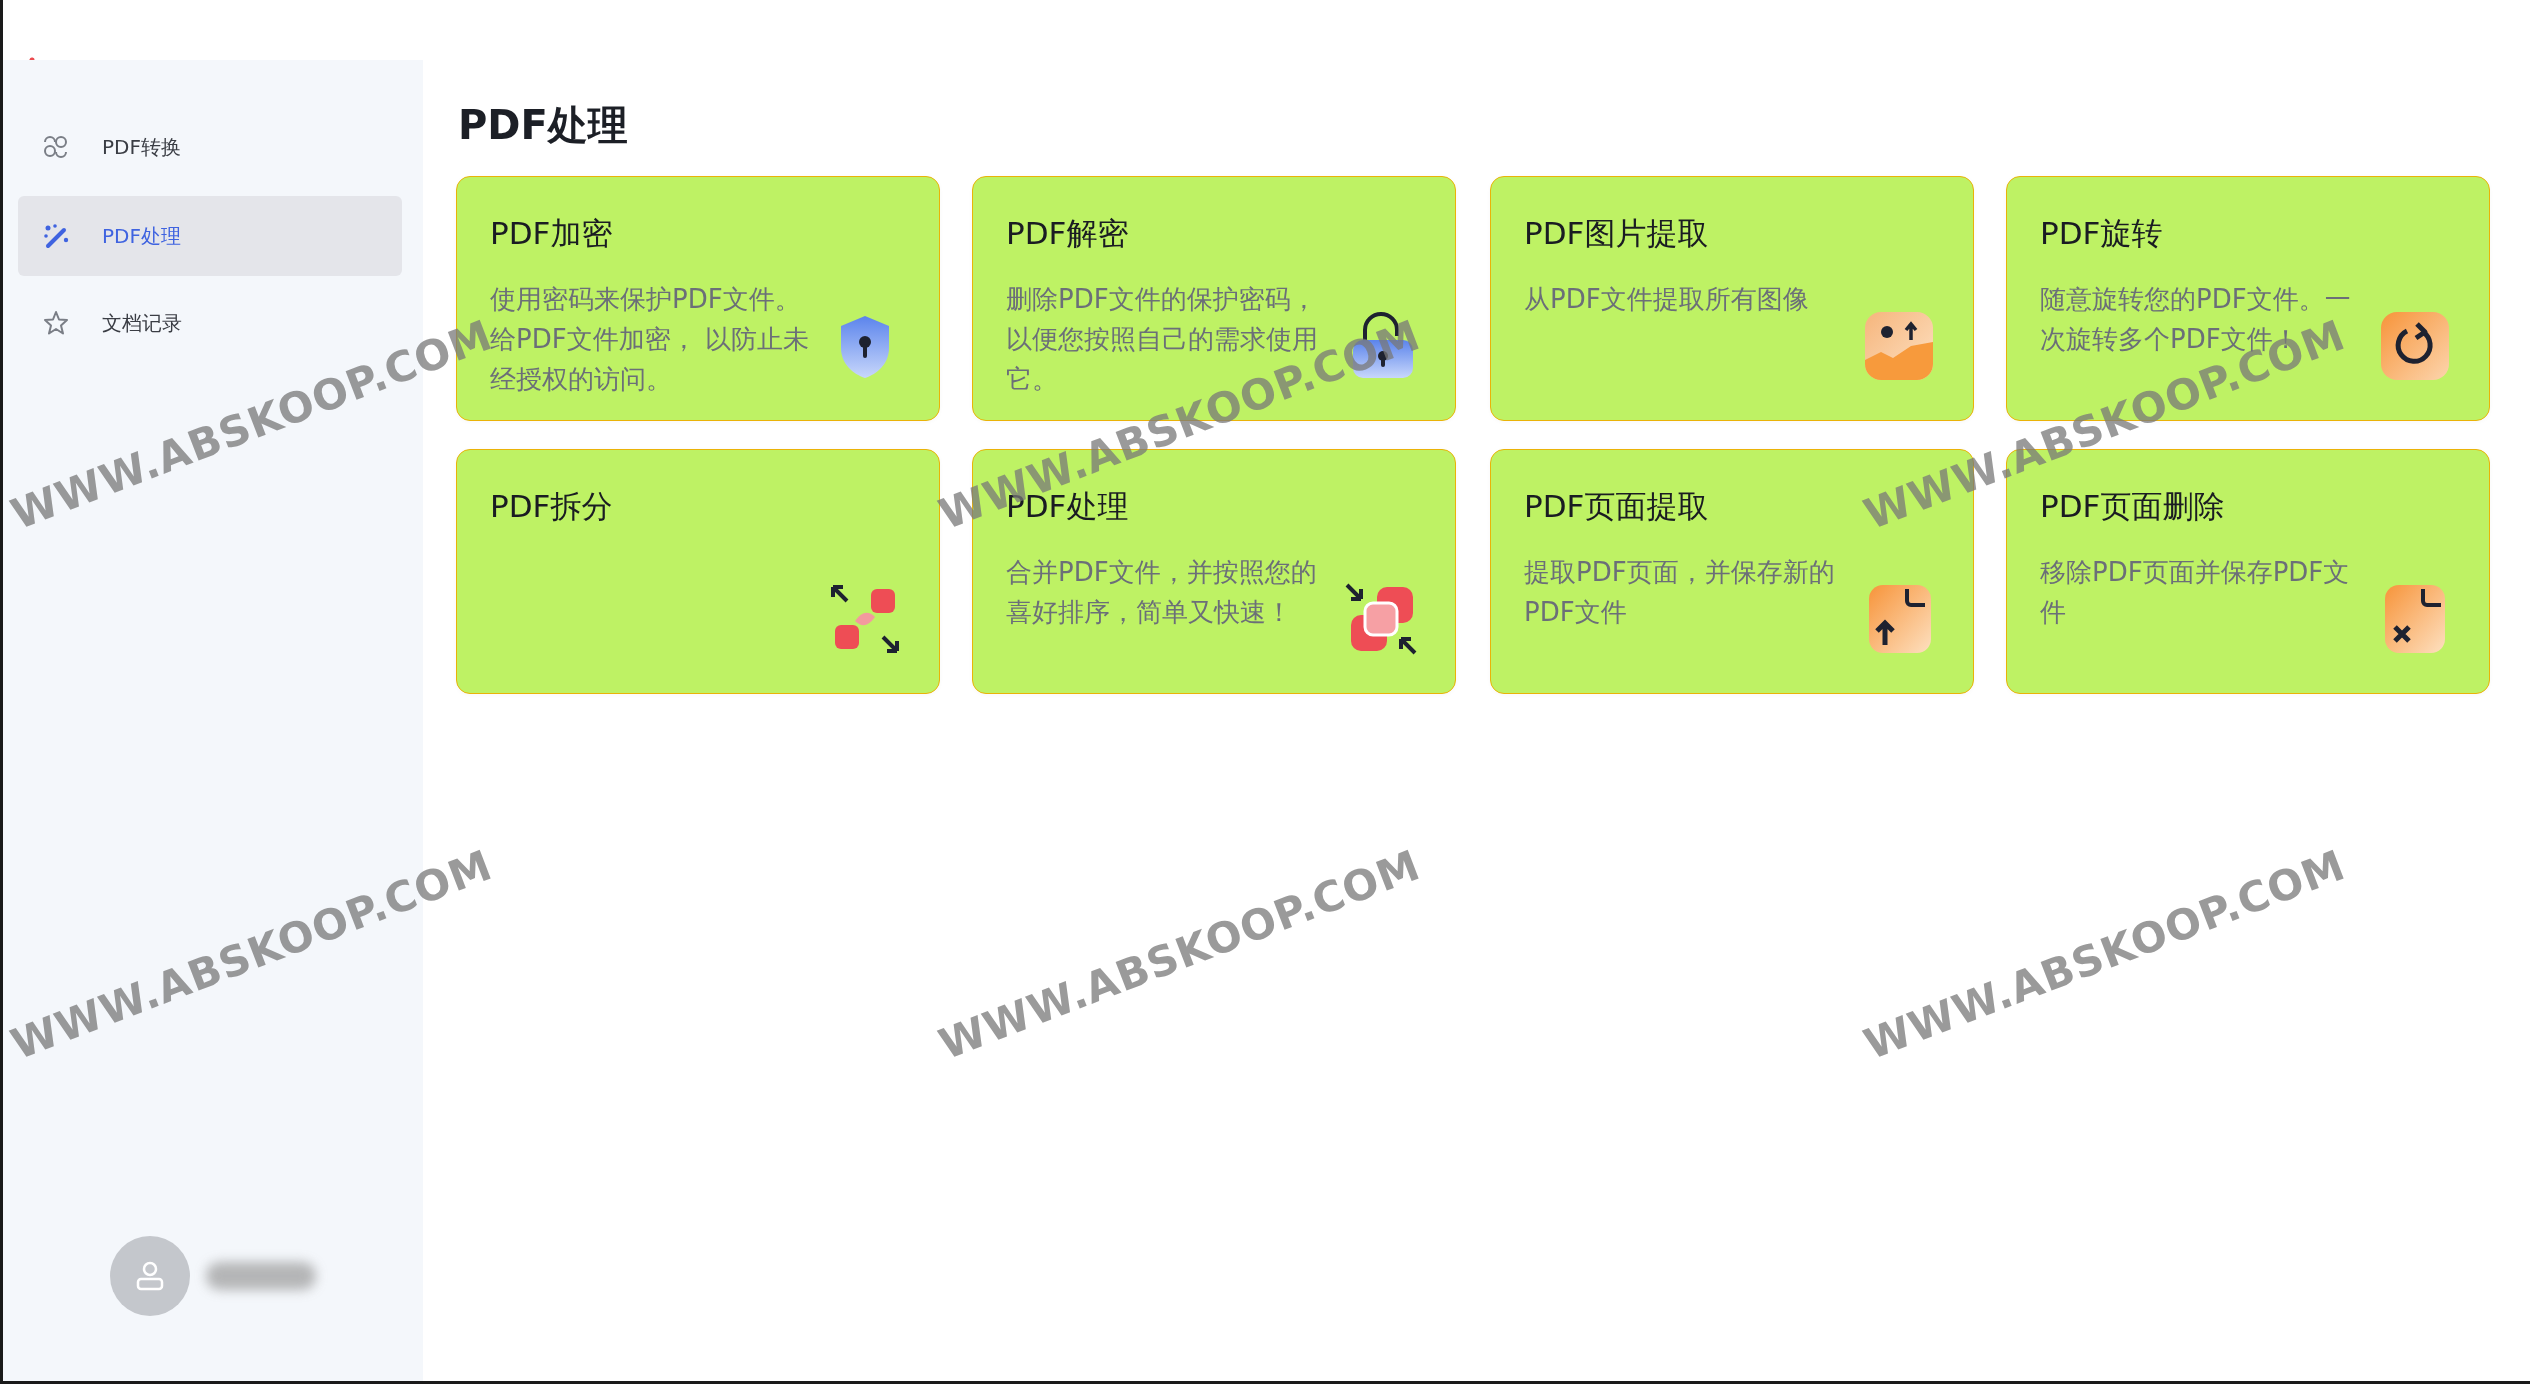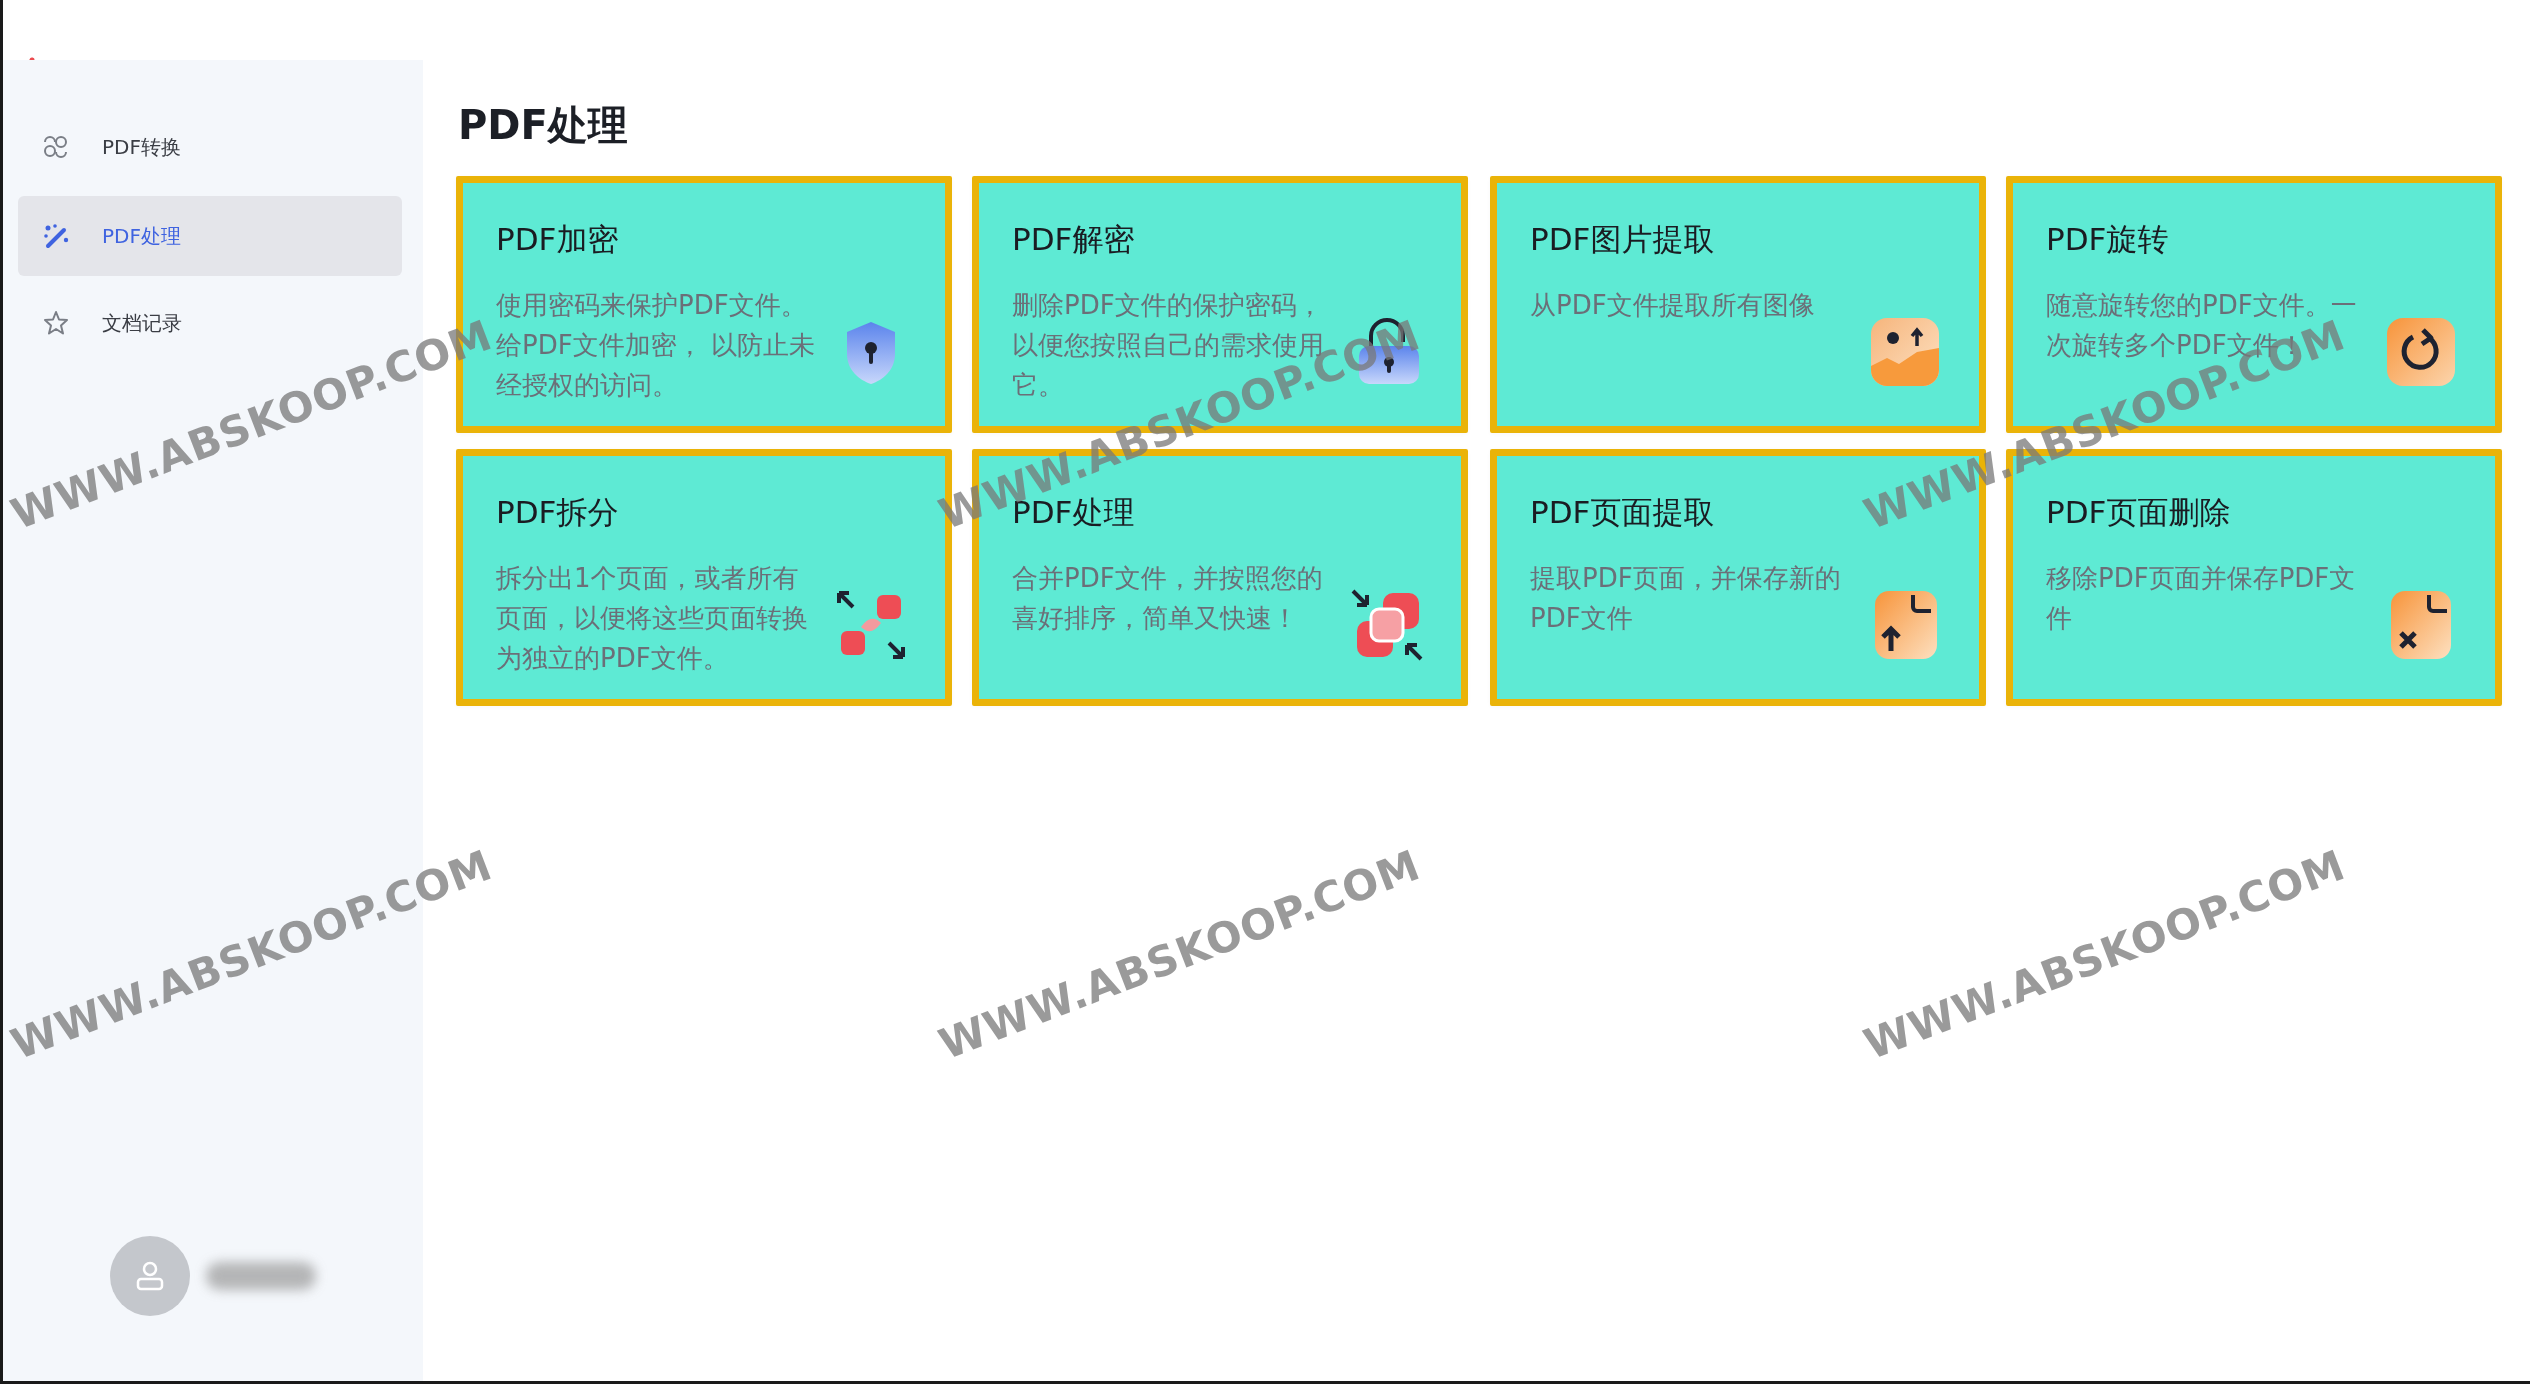--- a/index.html
+++ b/index.html
@@ -14,21 +14,21 @@
   .nav-item{position:absolute;left:15px;width:384px;height:80px;border-radius:6px;display:flex;align-items:center;cursor:pointer;}
   .nav-item.active{background:#e4e5ea;}
   .nav-icon{position:absolute;left:24px;top:26px;width:28px;height:28px;}
   .nav-label{position:absolute;left:84px;font-size:20px;color:#3a3d44;}
   .nav-item.active .nav-label{color:#3f63e0;}
   .user{position:absolute;left:107px;top:1176px;display:flex;align-items:center;}
   .avatar{width:80px;height:80px;border-radius:50%;background:#c4c7cc;display:flex;align-items:center;justify-content:center;}
   .username{margin-left:16px;width:110px;height:28px;background:#9a9a9a;border-radius:14px;filter:blur(6px);opacity:.7;}
   .main{position:absolute;left:423px;top:60px;right:0;bottom:3px;background:#fff;}
   .page-title{position:absolute;left:35px;top:38px;font-size:40px;font-weight:bold;color:#1c1f26;}
-  .card{position:absolute;width:482px;height:243px;border:7px solid #eab308;border-radius:2px;background:#5eead4;box-shadow:0 1px 4px rgba(0,0,0,0.03);cursor:pointer;}
+  .card{position:absolute;width:482px;height:243px;border:1px solid #eab308;border-radius:14px;background:#bef264;box-shadow:0 1px 4px rgba(0,0,0,0.03);cursor:pointer;}
   .card-title{position:absolute;left:33px;top:36px;font-size:31px;color:#1a1c22;white-space:nowrap;}
   .card-desc{position:absolute;left:33px;top:102px;width:320px;font-size:26px;line-height:40px;color:#6b6f78;}
   .card-icon{position:absolute;right:38px;bottom:38px;width:72px;height:72px;}
   .watermark{position:absolute;font-size:42px;font-weight:bold;color:rgba(120,120,120,0.75);transform:rotate(-21deg);transform-origin:left bottom;white-space:nowrap;letter-spacing:1px;pointer-events:none;font-family:"DejaVu Sans",sans-serif;}
 </style>
 </head>
 <body>
 
 <div class="frame-left"></div>
 
@@ -158,21 +158,20 @@
           </linearGradient>
         </defs>
       <rect x="2" y="2" width="68" height="68" rx="16" fill="url(#go2)"></rect>
       <path d="M44 22 A16 16 0 1 1 28 21" fill="none" stroke="#1e2230" stroke-width="5"></path>
       <path d="M38 14 L46 22 L37 28" fill="none" stroke="#1e2230" stroke-width="5" stroke-linejoin="round"></path>
     </svg>
   </div>
 
   <div class="card" style="left:33px;top:389px">
     <div class="card-title">PDF拆分</div>
-    <div class="card-desc">拆分出1个页面，或者所有页面，以便将这些页面转换为独立的PDF文件。</div>
     <svg class="card-icon" viewBox="0 0 72 72">
       <rect x="42" y="6" width="24" height="24" rx="6" fill="#ee4d55"></rect>
       <rect x="6" y="42" width="24" height="24" rx="6" fill="#ee4d55"></rect>
       <path d="M26 38 Q36 24 46 34 Q36 48 26 38 Z" fill="#f39a9e"></path>
       <path d="M4 4 L18 18 M4 4 V14 M4 4 H14" fill="none" stroke="#1e2230" stroke-width="4"></path>
       <path d="M68 68 L54 54 M68 68 V58 M68 68 H58" fill="none" stroke="#1e2230" stroke-width="4"></path>
     </svg>
   </div>
 
   <div class="card" style="left:549px;top:389px">

